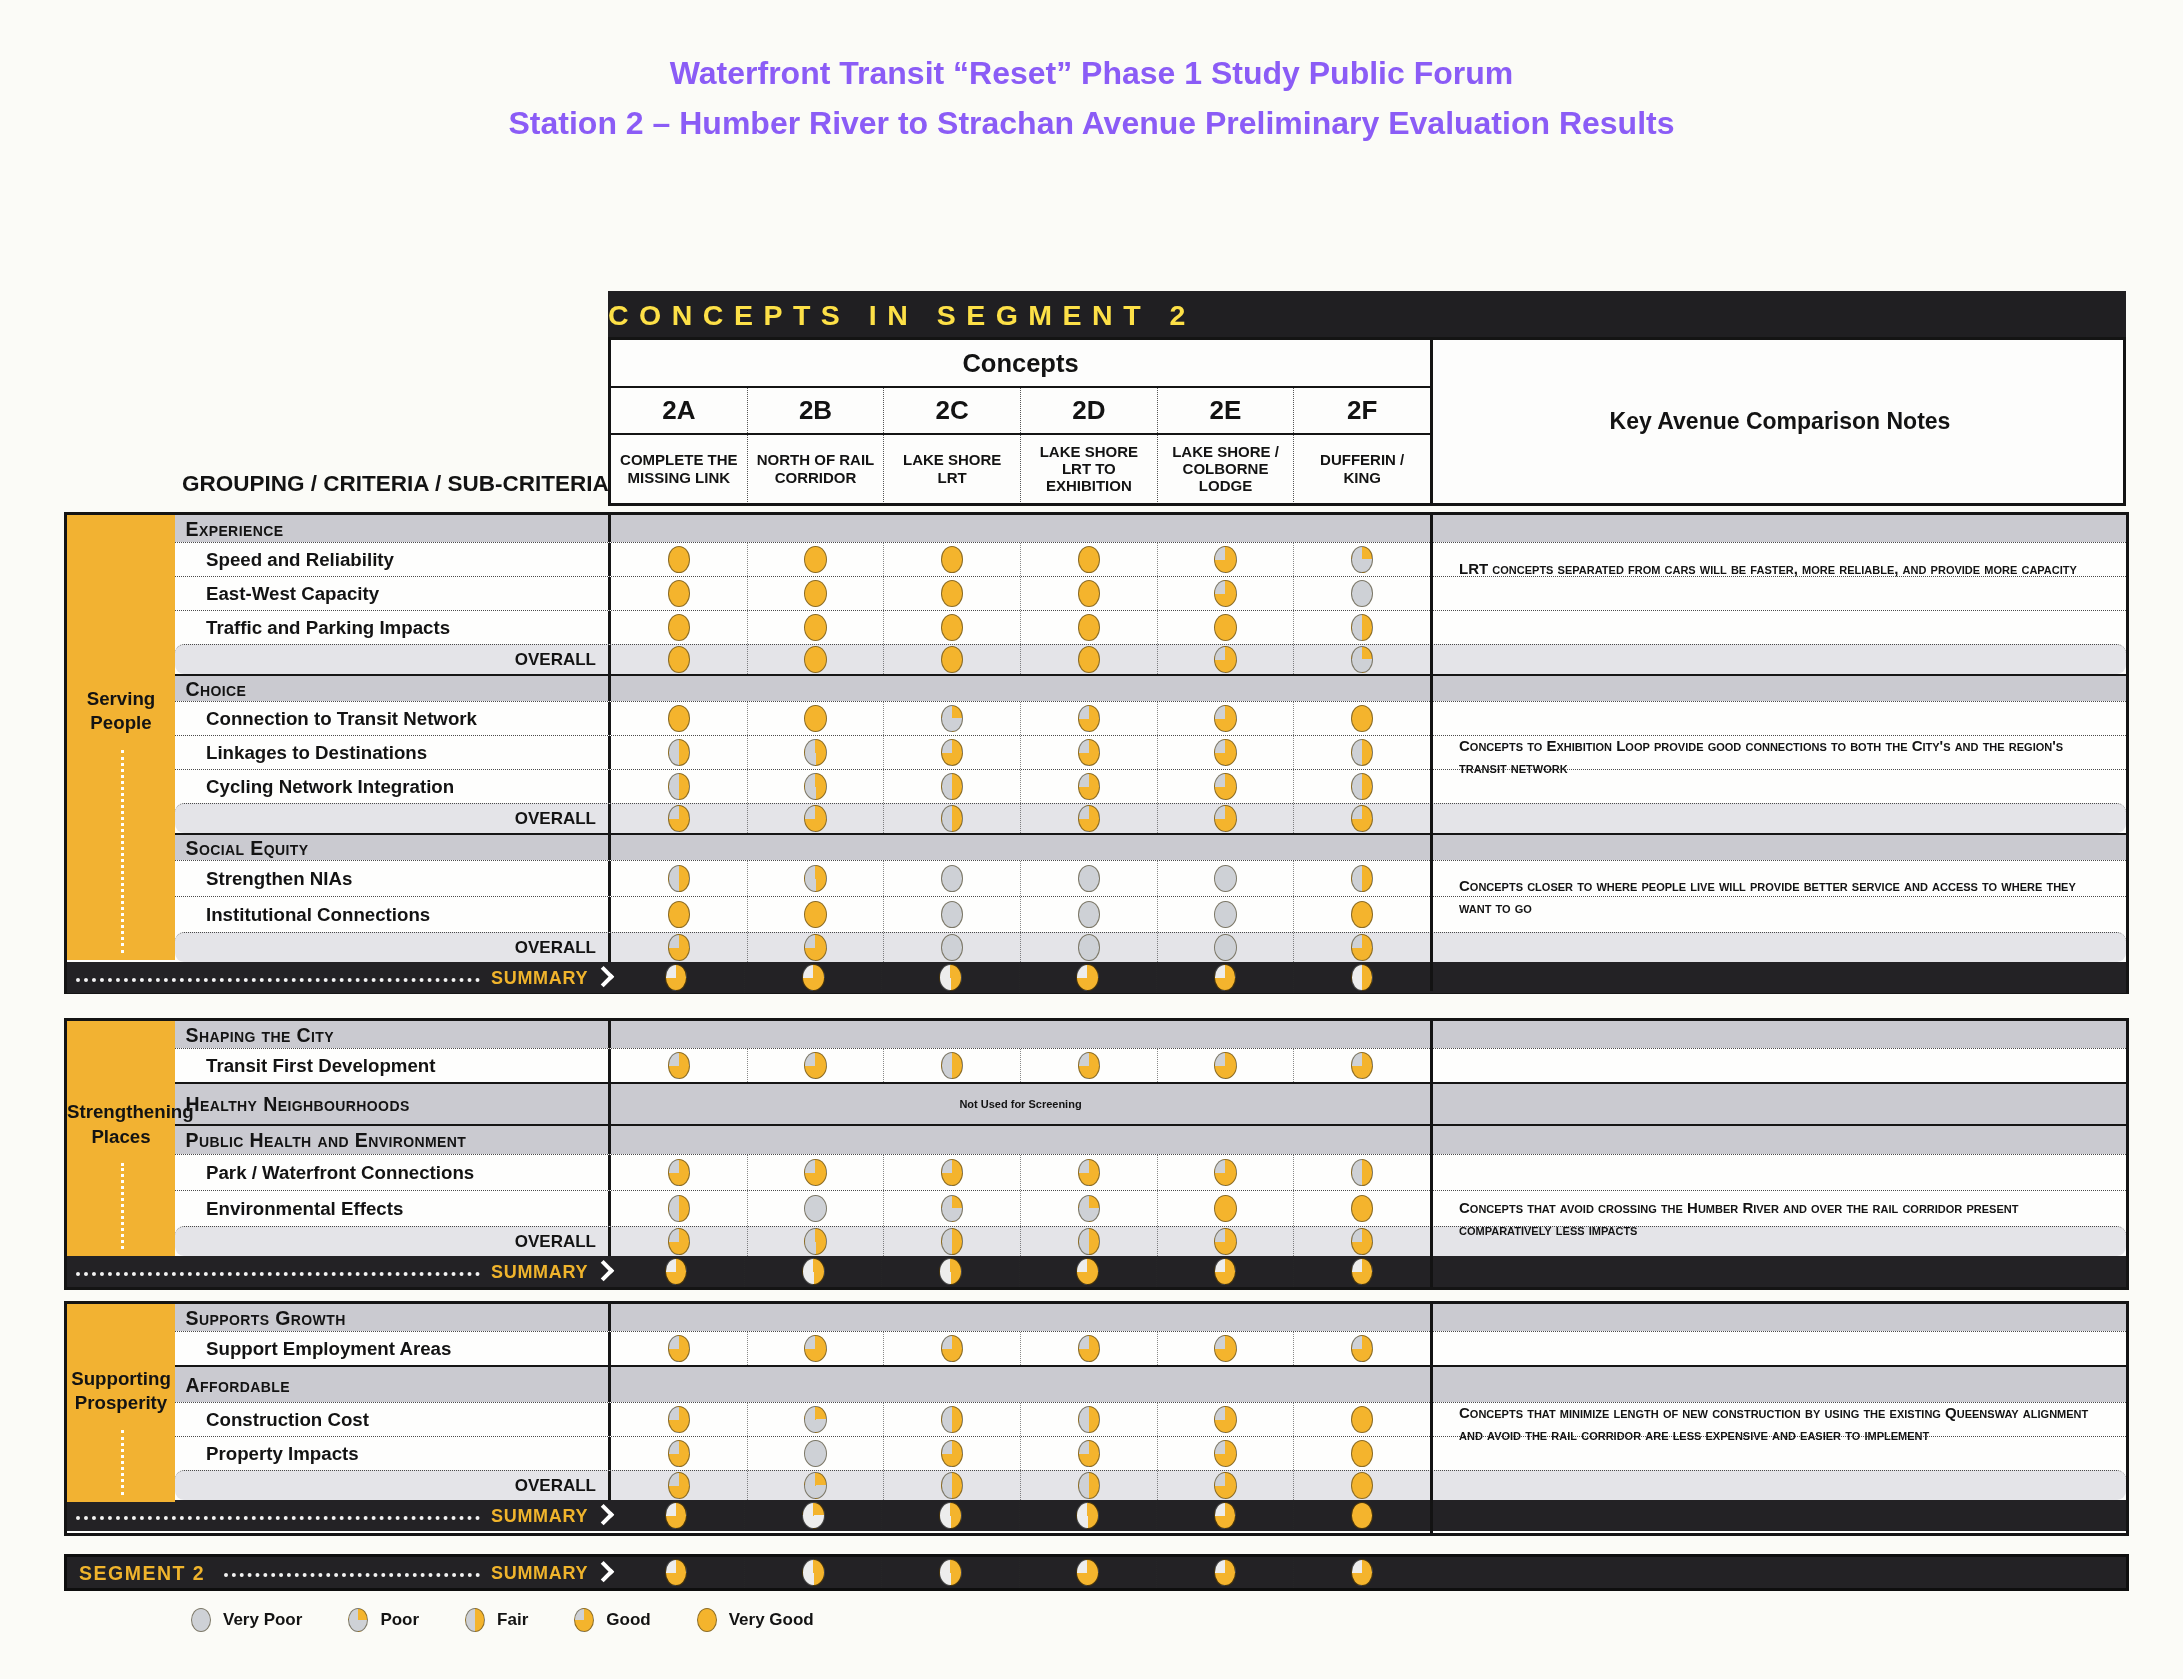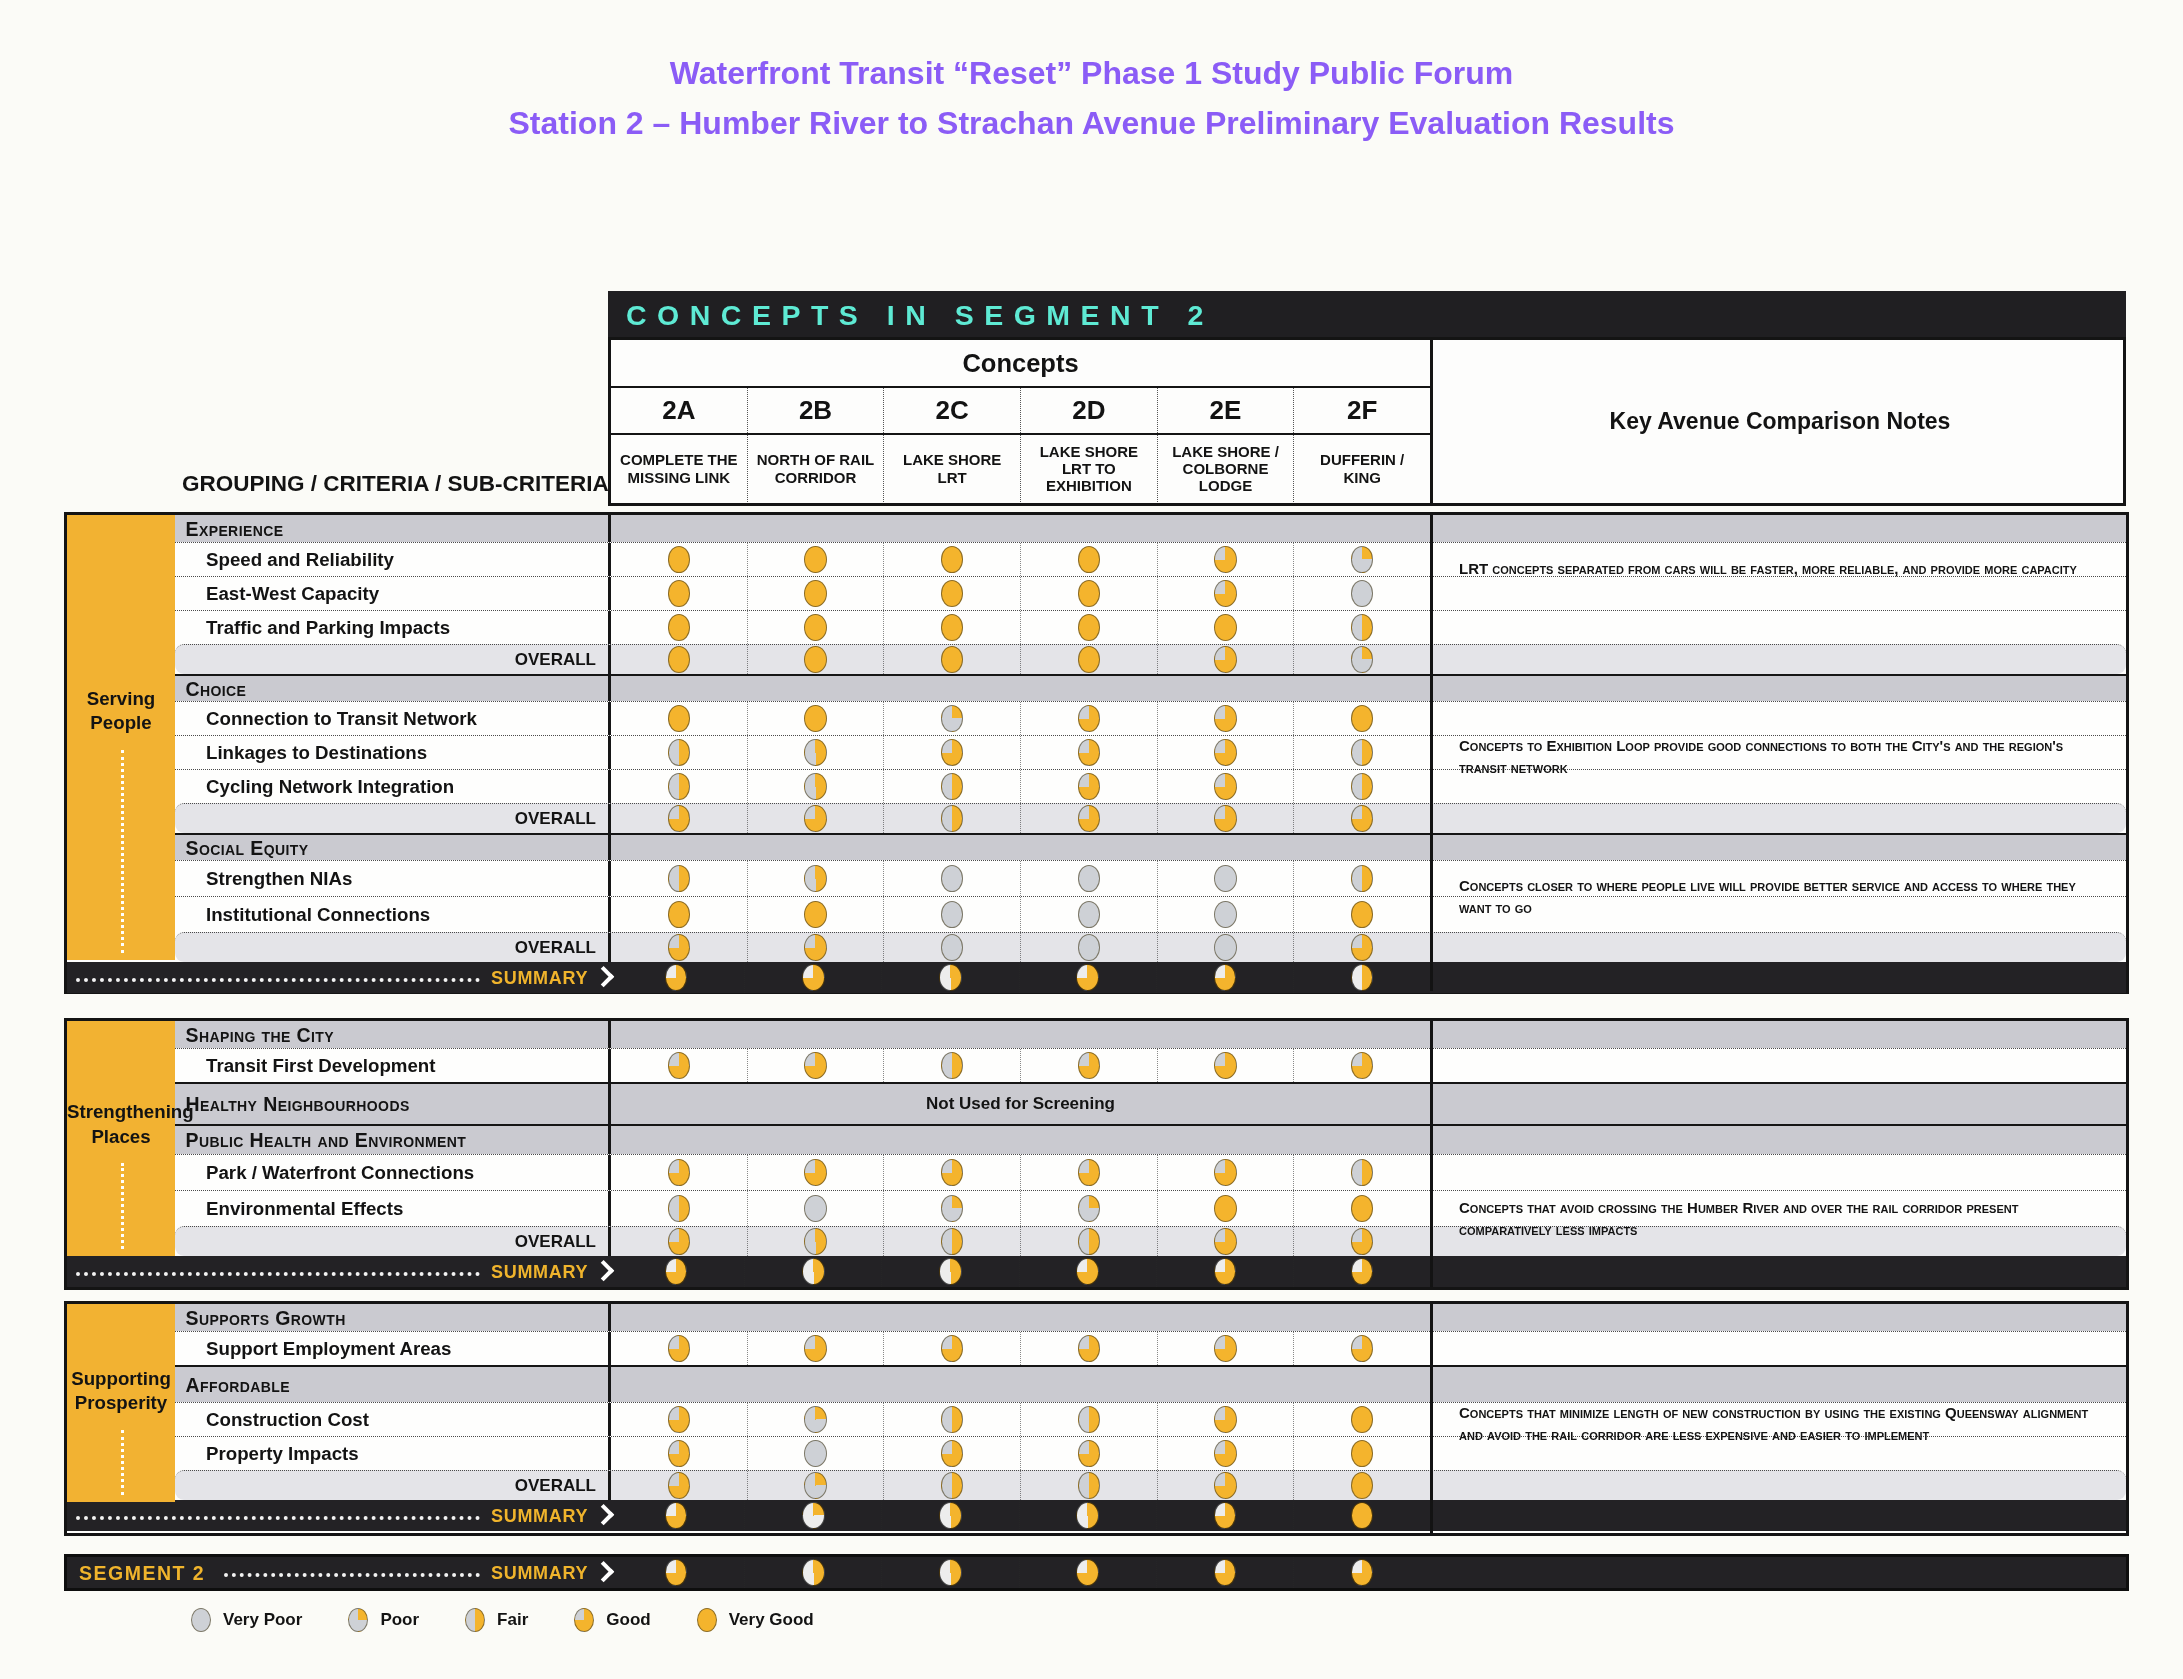--- a/index.html
+++ b/index.html
@@ -2,21 +2,21 @@
 <html style="font-size:12px"><head>
 <meta charset="utf-8">
 <style>
   html,body{margin:0;padding:0;background:#fbfbf7;}
   .page{position:relative;width:2183px;height:1679px;background:#fbfbf7;font-family:"Liberation Sans",sans-serif;color:#131313;overflow:hidden;}
 
   
   .title{position:absolute;top:49px;left:0;width:100%;text-align:center;color:#8b5cf6;font-weight:bold;font-size:32px;line-height:1.55;}
 
   
-  .concepts-bar{position:absolute;left:608px;top:291px;width:1518px;height:46px;background:#201f22;color:#5eead4;font-weight:bold;font-size:28.5px;letter-spacing:10.5px;line-height:48px;padding-left:18px;box-sizing:border-box;}
+  .concepts-bar{position:absolute;left:608px;top:291px;width:1518px;height:46px;background:#201f22;color:#fde047;font-weight:bold;font-size:28.5px;letter-spacing:10.5px;line-height:48px;box-sizing:border-box;}
 
   
   .header-grid{position:absolute;left:608px;top:337px;width:1518px;height:169px;border:3px solid #141414;background:#fdfdfc;box-sizing:border-box;}
   .hdr-left{position:absolute;left:0;top:0;width:822px;height:100%;border-right:3.7px solid #141414;box-sizing:border-box;}
   .hconcepts{height:46px;line-height:46px;text-align:center;font-weight:bold;font-size:25.5px;border-bottom:2.2px solid #141414;}
   .hletters{display:flex;height:45px;border-bottom:2.2px solid #141414;}
   .hletters .hcell{flex:1;text-align:center;line-height:45px;font-weight:bold;font-size:26px;}
   .hdescs{display:flex;height:67px;}
   .hdescs .hcell{flex:1;display:flex;align-items:center;justify-content:center;text-align:center;font-weight:bold;font-size:15px;line-height:1.15;padding:1.5px 7.5px;box-sizing:border-box;}
   .hcell + .hcell{border-left:1.5px dotted #555;}
@@ -35,21 +35,21 @@
   .vline{position:absolute;left:50%;top:calc(44% + 39px);bottom:7.5px;border-left:3.7px dotted #fff;}
 
   .row{position:relative;margin-left:108px;width:calc(100% - 108px);box-sizing:border-box;}
   .row .cells{position:absolute;left:433px;top:0;bottom:0;width:822px;display:flex;border-left:3px solid #161616;box-sizing:border-box;}
   .cell{flex:1;display:flex;align-items:center;justify-content:center;}
   .cell + .cell{border-left:1.5px dotted rgba(40,40,40,.55);}
 
   .band{background:#cacad0;border-top:2.2px solid #151515;}
   .band.first{border-top:none;}
   .blabel{position:absolute;left:10.5px;top:50%;transform:translateY(-50%);font-weight:bold;font-size:19.5px;font-variant:small-caps;letter-spacing:0.4px;}
-  .nus{font-weight:bold;font-size:17px;}
+  .nus{font-weight:bold;font-size:11px;}
   .bandcells{align-items:center;justify-content:center;}
 
   .sub{background:#fefefd;border-top:1.5px dotted #4a4a4a;}
   .rlabel{position:absolute;left:31px;top:50%;transform:translateY(-50%);font-weight:bold;font-size:18.7px;}
   .overall{background:#e4e4e8;border-top:1.5px dotted #4a4a4a;border-radius:9px;}
   .olabel{position:absolute;left:0;width:421px;text-align:right;top:50%;transform:translateY(-50%);font-weight:bold;font-size:17px;}
 
   .srow{margin-left:0;width:100%;background:#232225;}
   .srow .cells{left:541px;border-left:none;}
   .leader{position:absolute;left:9px;top:50%;width:404px;border-top:4.5px dotted #f2f2f2;}

